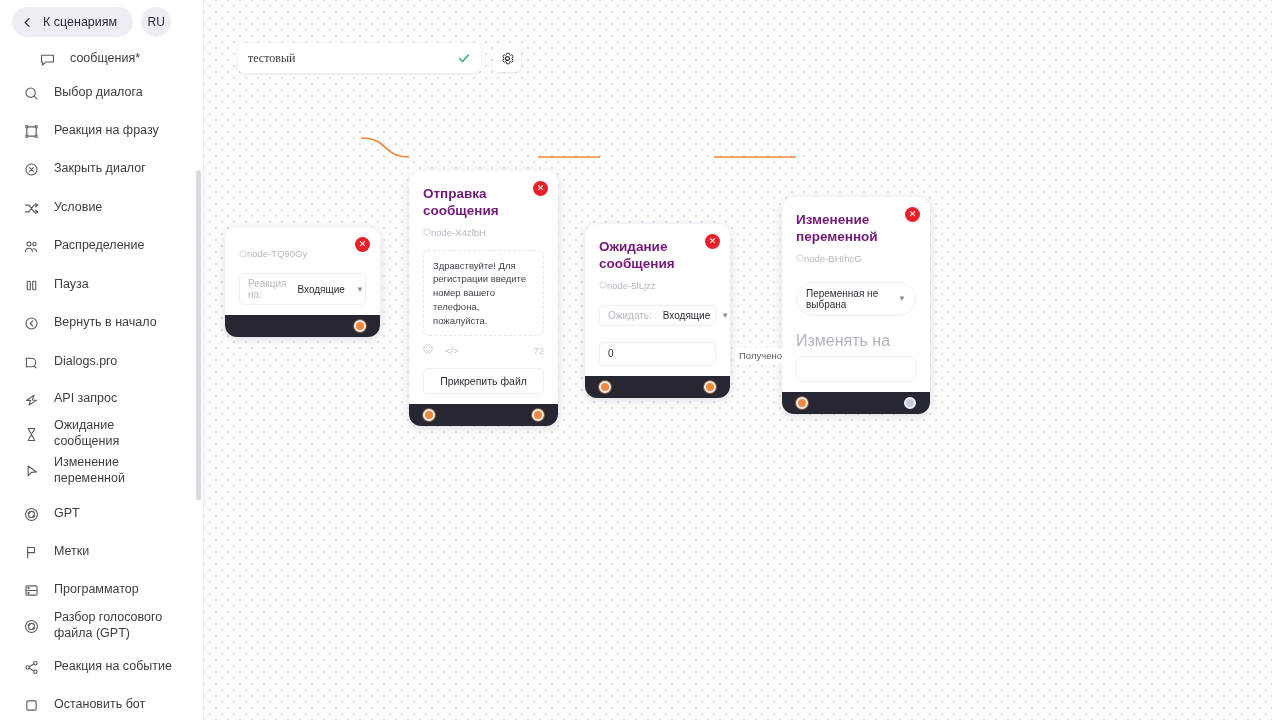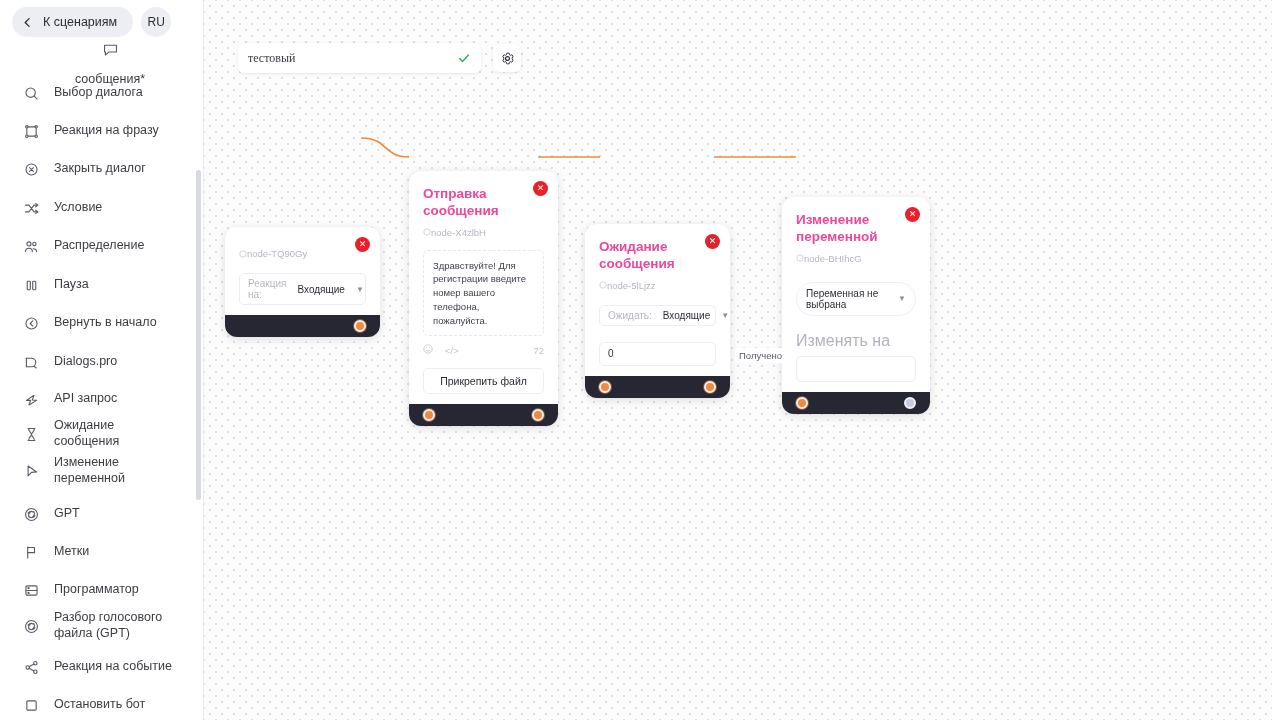--- a/index.html
+++ b/index.html
@@ -169,21 +169,21 @@
     border-radius: 12px;
     background: #ffffff;
     box-shadow: 0 2px 10px rgba(25,25,55,0.13);
     overflow: hidden;
     z-index: 10;
   }
   .node-body { padding: 14px 14px 10px 14px; }
   .node-title {
     font-size: 13.5px;
     font-weight: bold;
-    color: #ec4899;
+    color: #701a75;
     line-height: 1.28;
     padding-right: 26px;
     white-space: pre-line;
   }
   .node-id {
     display: flex;
     align-items: center;
     gap: 0;
     margin-top: 7px;
     font-size: 9.5px;
@@ -467,21 +467,21 @@
         <path d="M10 6.6a3.4 3.4 0 1 0 0 6.8 3.4 3.4 0 0 0 0-6.8zm0 5.2a1.8 1.8 0 1 1 0-3.6 1.8 1.8 0 0 1 0 3.6z" fill="#2d2d38"></path>
         <path d="M17.2 11.6l-1.2-.7a6.4 6.4 0 0 0 0-1.8l1.2-.7a.6.6 0 0 0 .22-.8l-1.3-2.25a.6.6 0 0 0-.8-.22l-1.2.7a6.3 6.3 0 0 0-1.55-.9V3.5a.6.6 0 0 0-.6-.6H9.24a.6.6 0 0 0-.6.6v1.43a6.3 6.3 0 0 0-1.56.9l-1.2-.7a.6.6 0 0 0-.8.22L3.78 7.6a.6.6 0 0 0 .22.8l1.2.7a6.4 6.4 0 0 0 0 1.8l-1.2.7a.6.6 0 0 0-.22.8l1.3 2.25a.6.6 0 0 0 .8.22l1.2-.7c.47.37 1 .67 1.56.9v1.43a.6.6 0 0 0 .6.6h2.6a.6.6 0 0 0 .6-.6v-1.43c.56-.23 1.08-.53 1.55-.9l1.2.7a.6.6 0 0 0 .8-.22l1.3-2.25a.6.6 0 0 0-.22-.8z" fill="none" stroke="#2d2d38" stroke-width="1.3"></path>
       </svg>
     </div>
   </div>
 
   <div id="sidebar">
 
     <div id="sidebar-scroll">
 
-    <div class="side-item" style="position: absolute; left: 4px; width: 204px; top: 40px; flex-direction: column;">
+    <div class="side-item" style="position: absolute; left: 16px; width: 204px; top: 40px;">
           <span class="ico">
             <svg width="17" height="17" viewBox="0 0 20 20" fill="none" stroke="#5a5a66" stroke-width="1.3" stroke-linecap="round" stroke-linejoin="round">
               <path d="M3 5h14v8H8l-4 3.5V13H3z"></path>
             </svg>
           </span>
           <span class="lbl">сообщения*</span>
         </div>
         <div class="side-item" style="position: absolute; left: 0px; width: 204px; top: 74px;">
           <span class="ico">
             <svg width="17" height="17" viewBox="0 0 20 20" fill="none" stroke="#5a5a66" stroke-width="1.3" stroke-linecap="round" stroke-linejoin="round">

